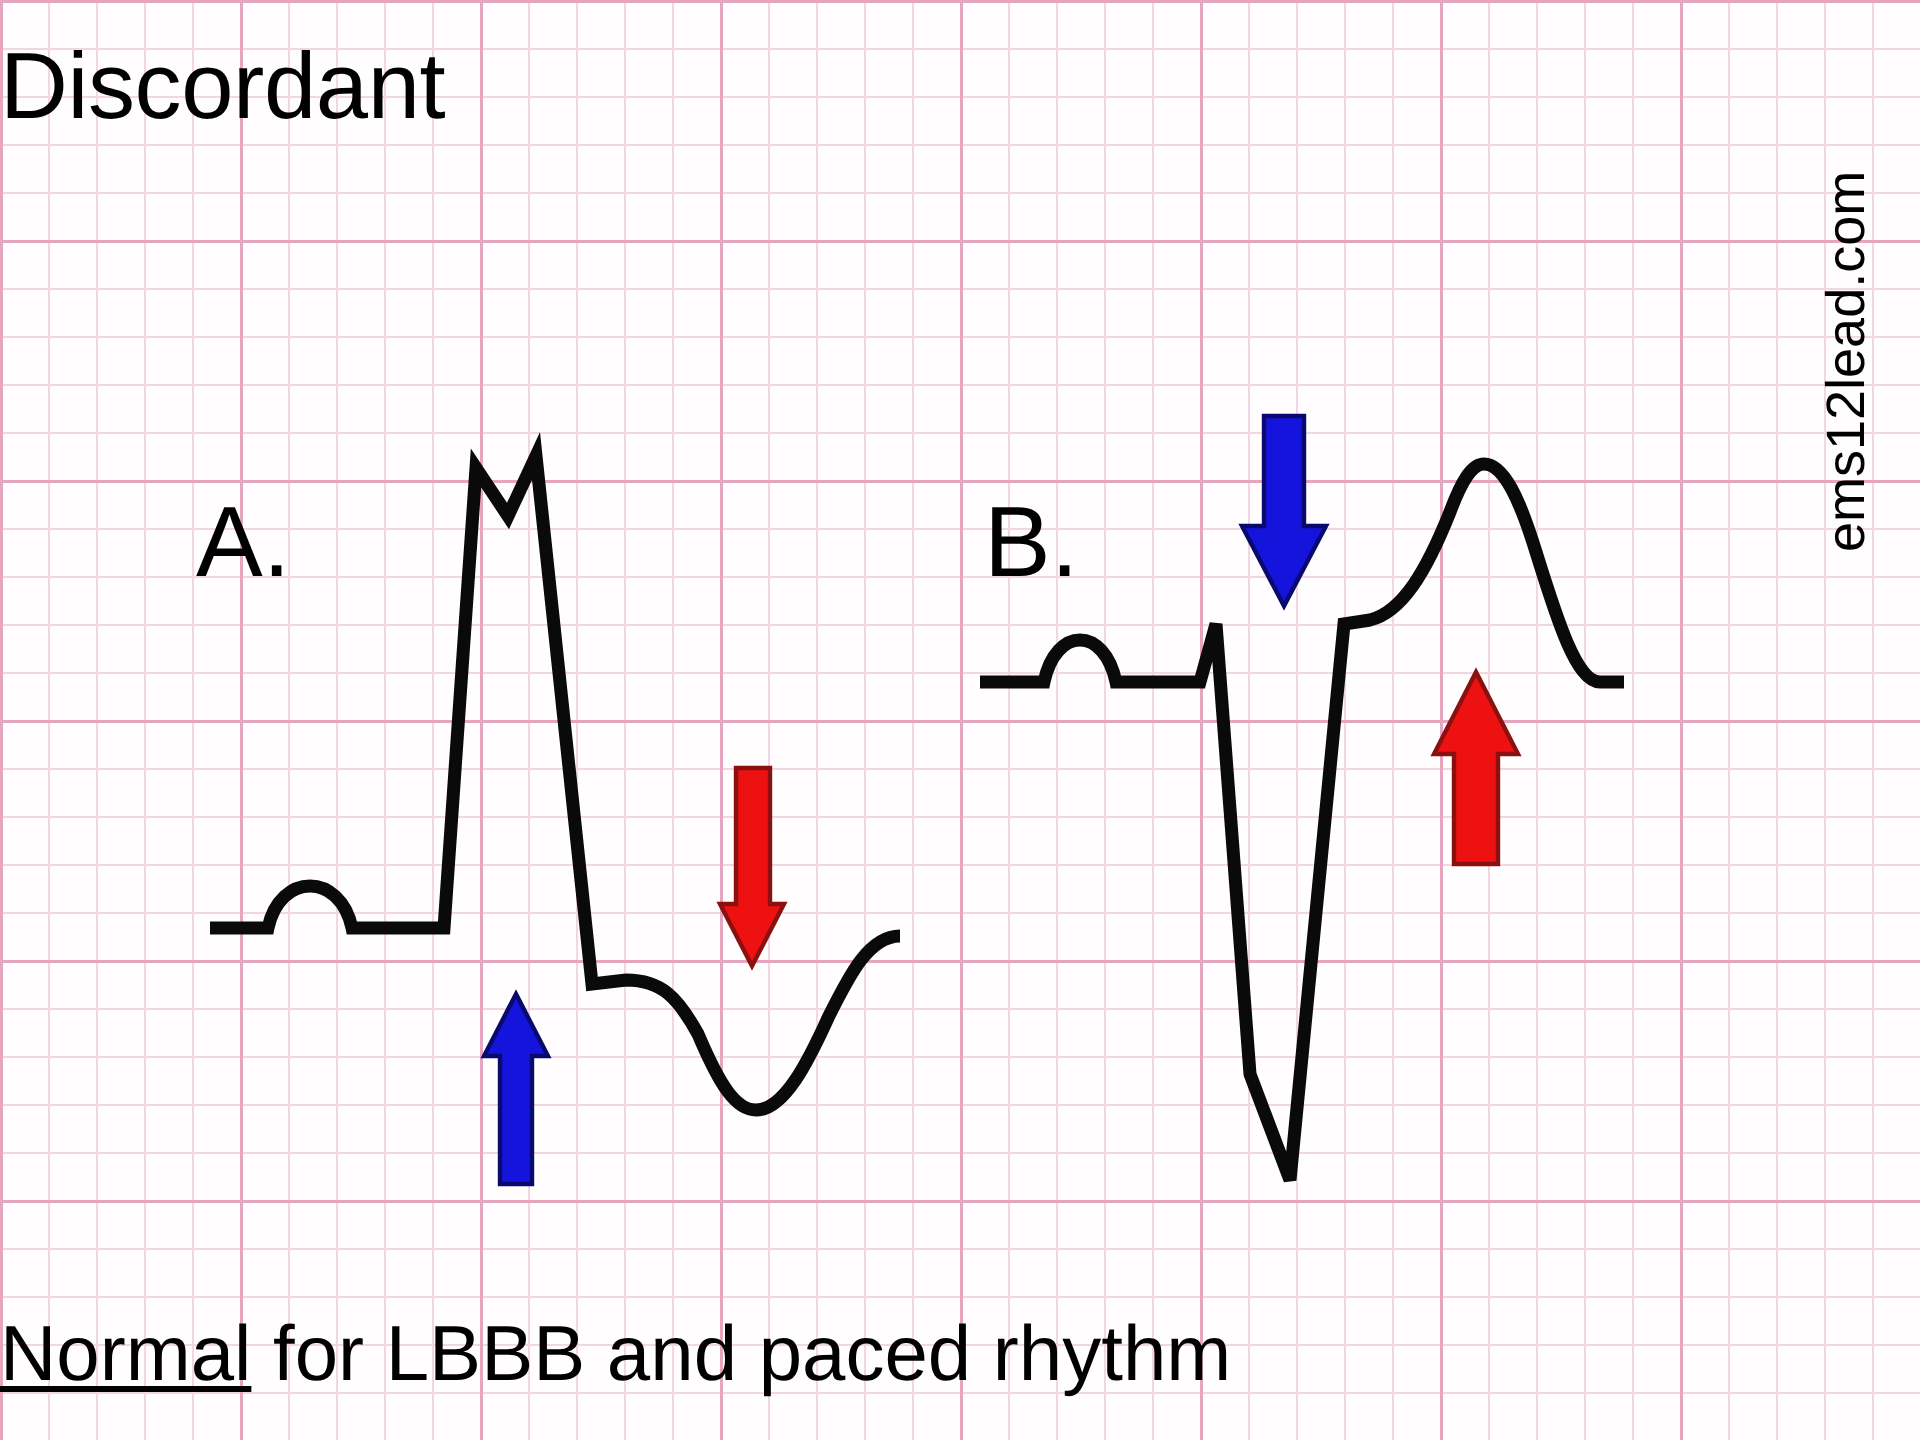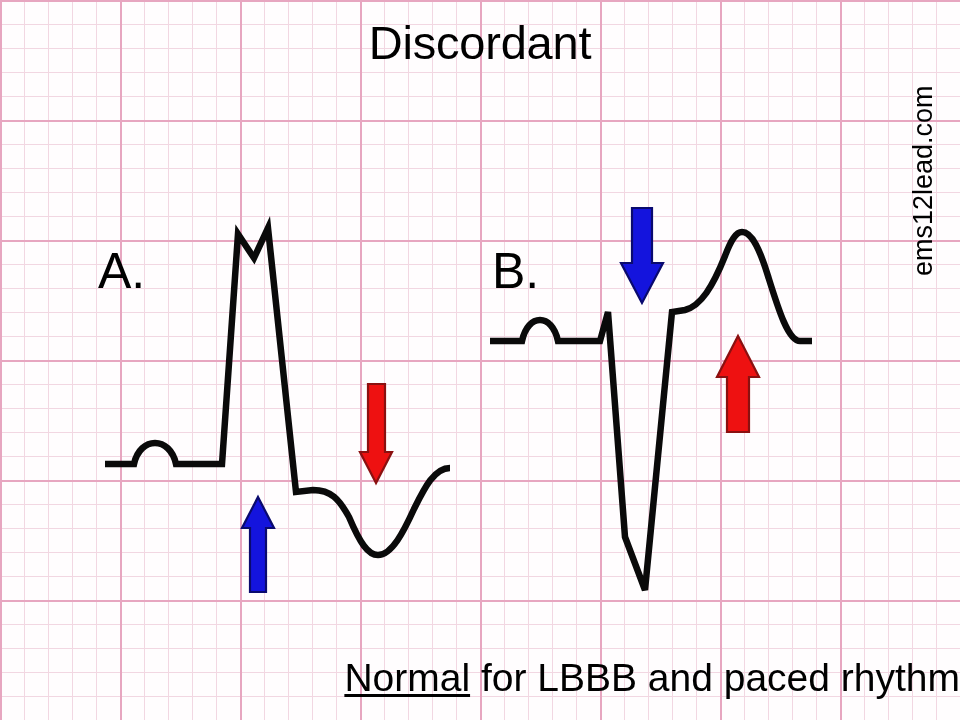--- a/index.html
+++ b/index.html
@@ -31,34 +31,33 @@
       24px 24px,
       24px 24px;
     background-position: 0 0, 0 0, 0 0, 0 0;
   }
   
   #title {
     position: absolute;
     left: 0;
     top: 12px;
     width: 960px;
-    text-align: center;
     font-size: 47px;
     line-height: 1.30;
     color: #000000;
     letter-spacing: -0.2px;
     font-stretch: condensed;
     white-space: pre;
   }
   #caption {
     position: absolute;
     left: 0;
     top: 656px;
     width: 960px;
-    text-align: right;
+    text-align: left;
     font-size: 39px;
     color: #000000;
     font-stretch: condensed;
     white-space: nowrap;
   }
   #caption .ul { text-decoration: underline; text-underline-offset: 3px; }
   .panel-label {
     position: absolute;
     font-size: 50px;
     color: #000000;

